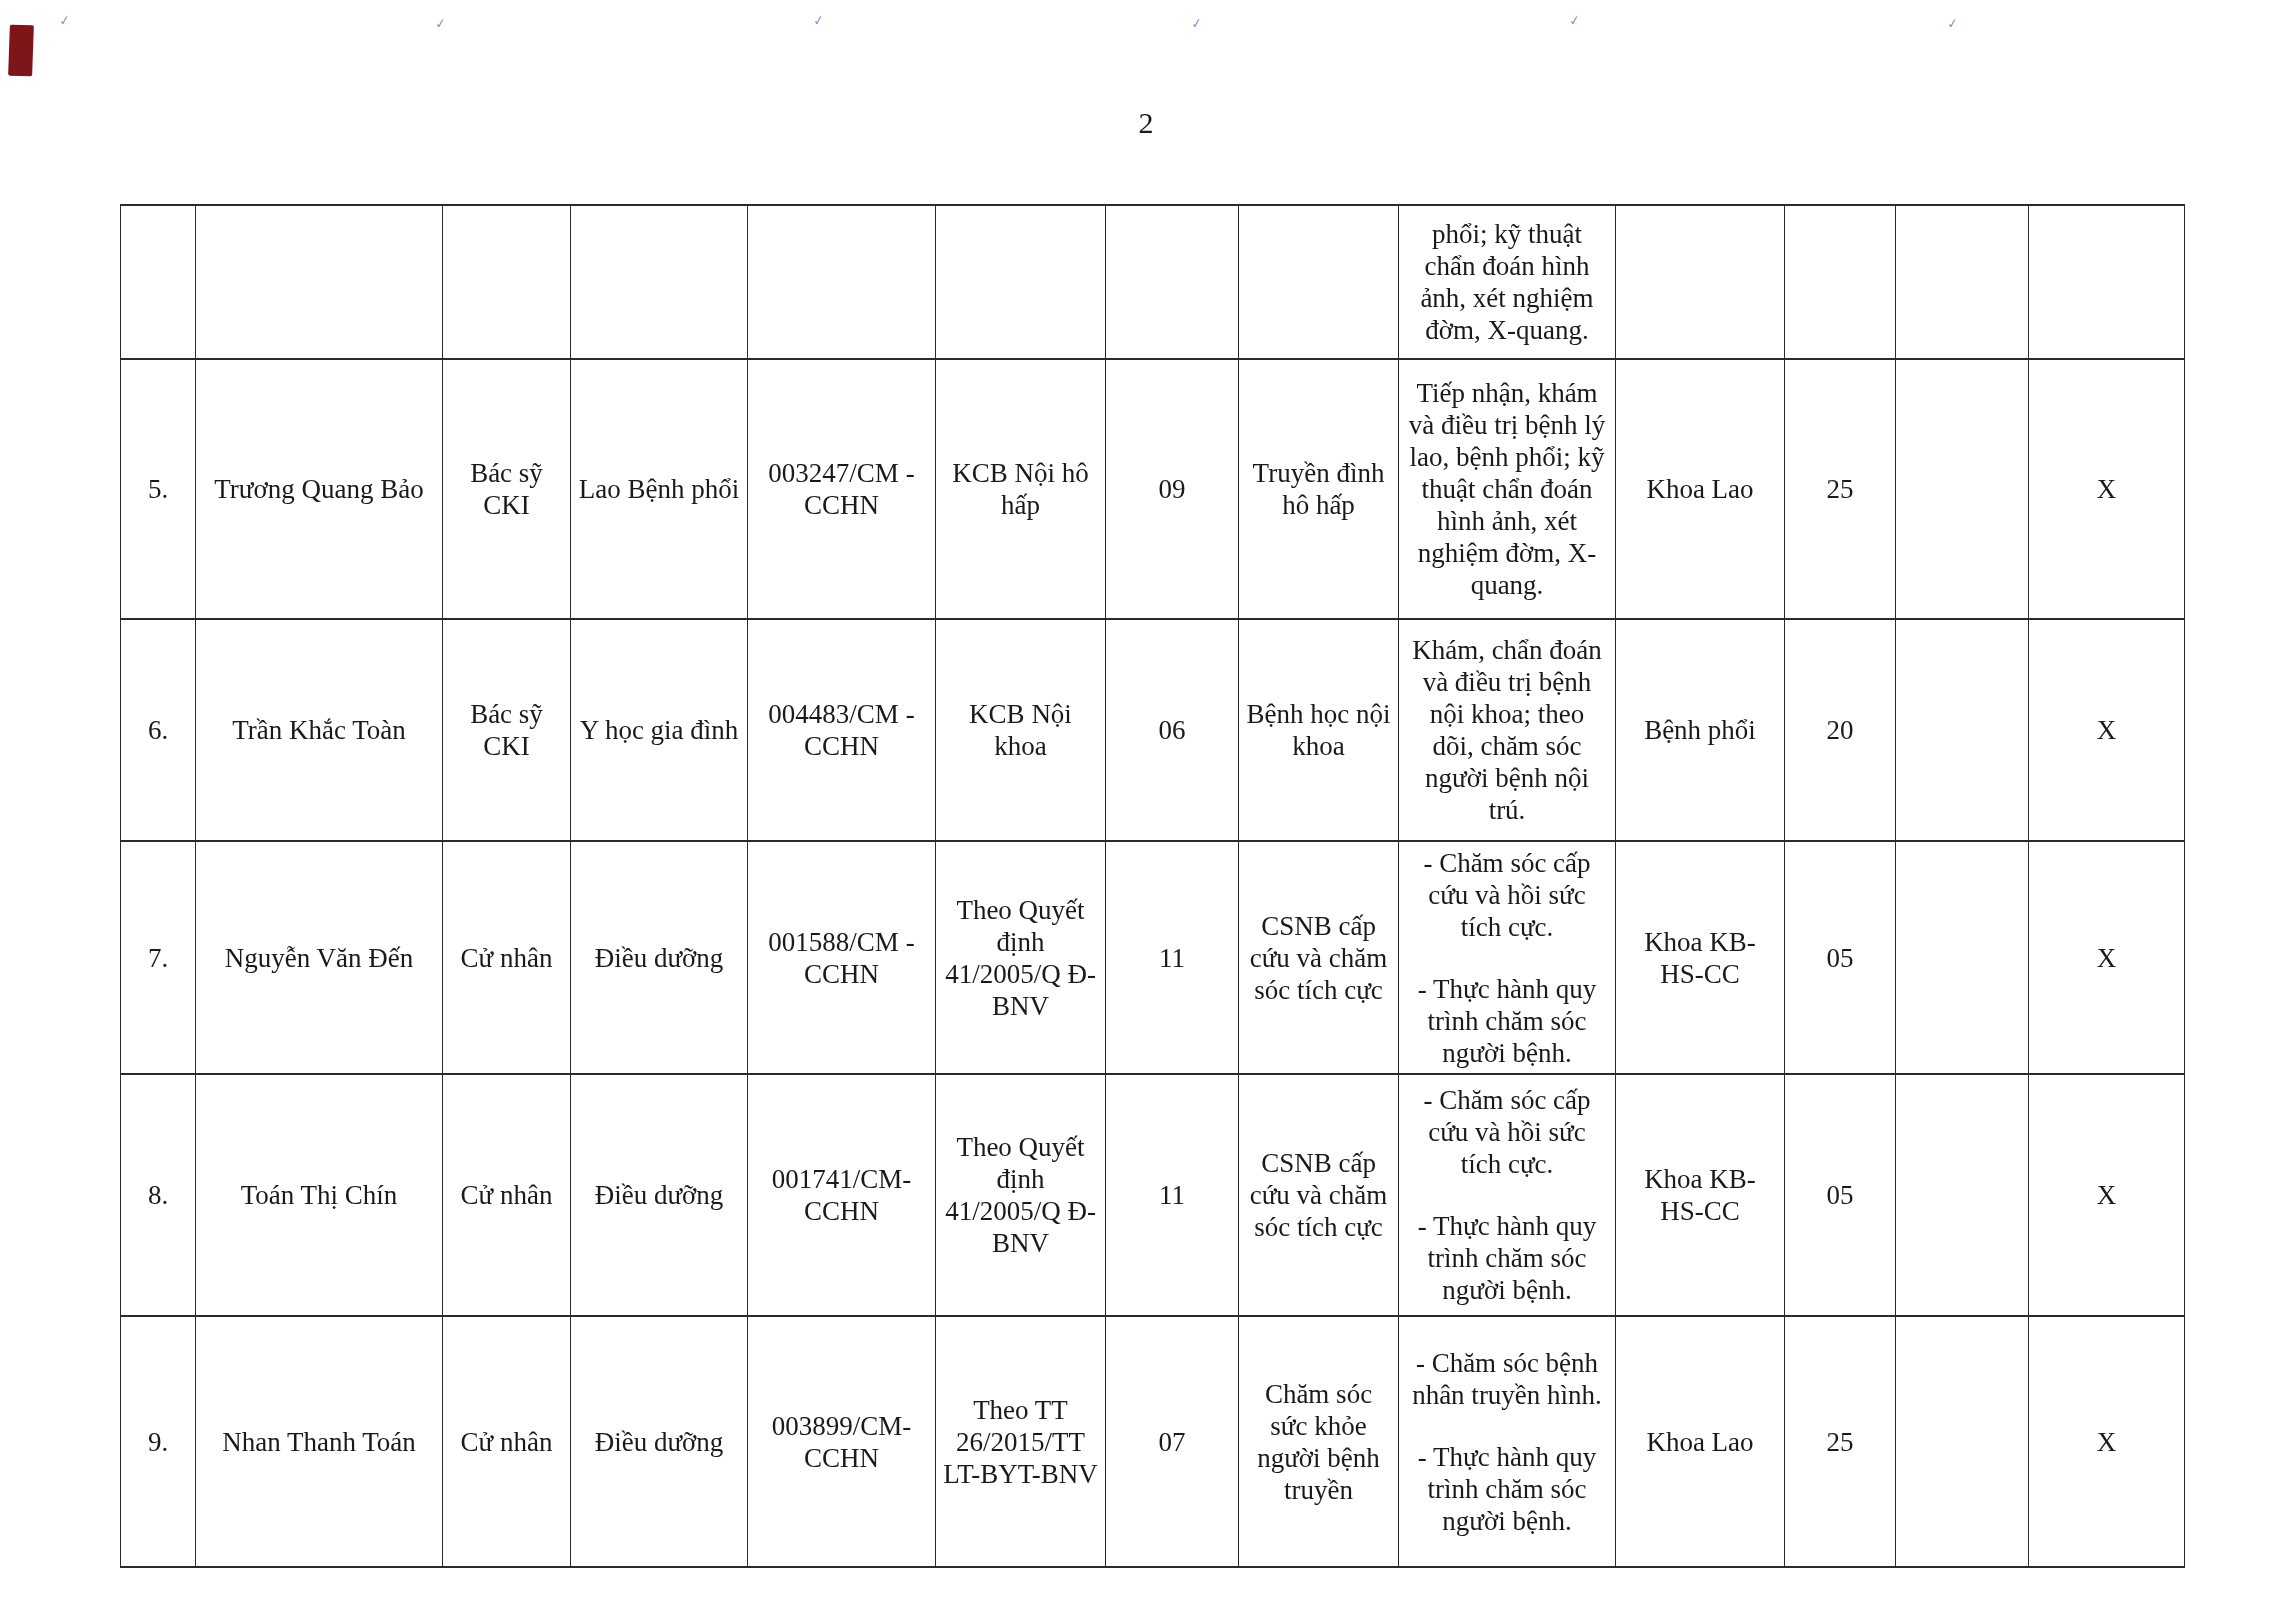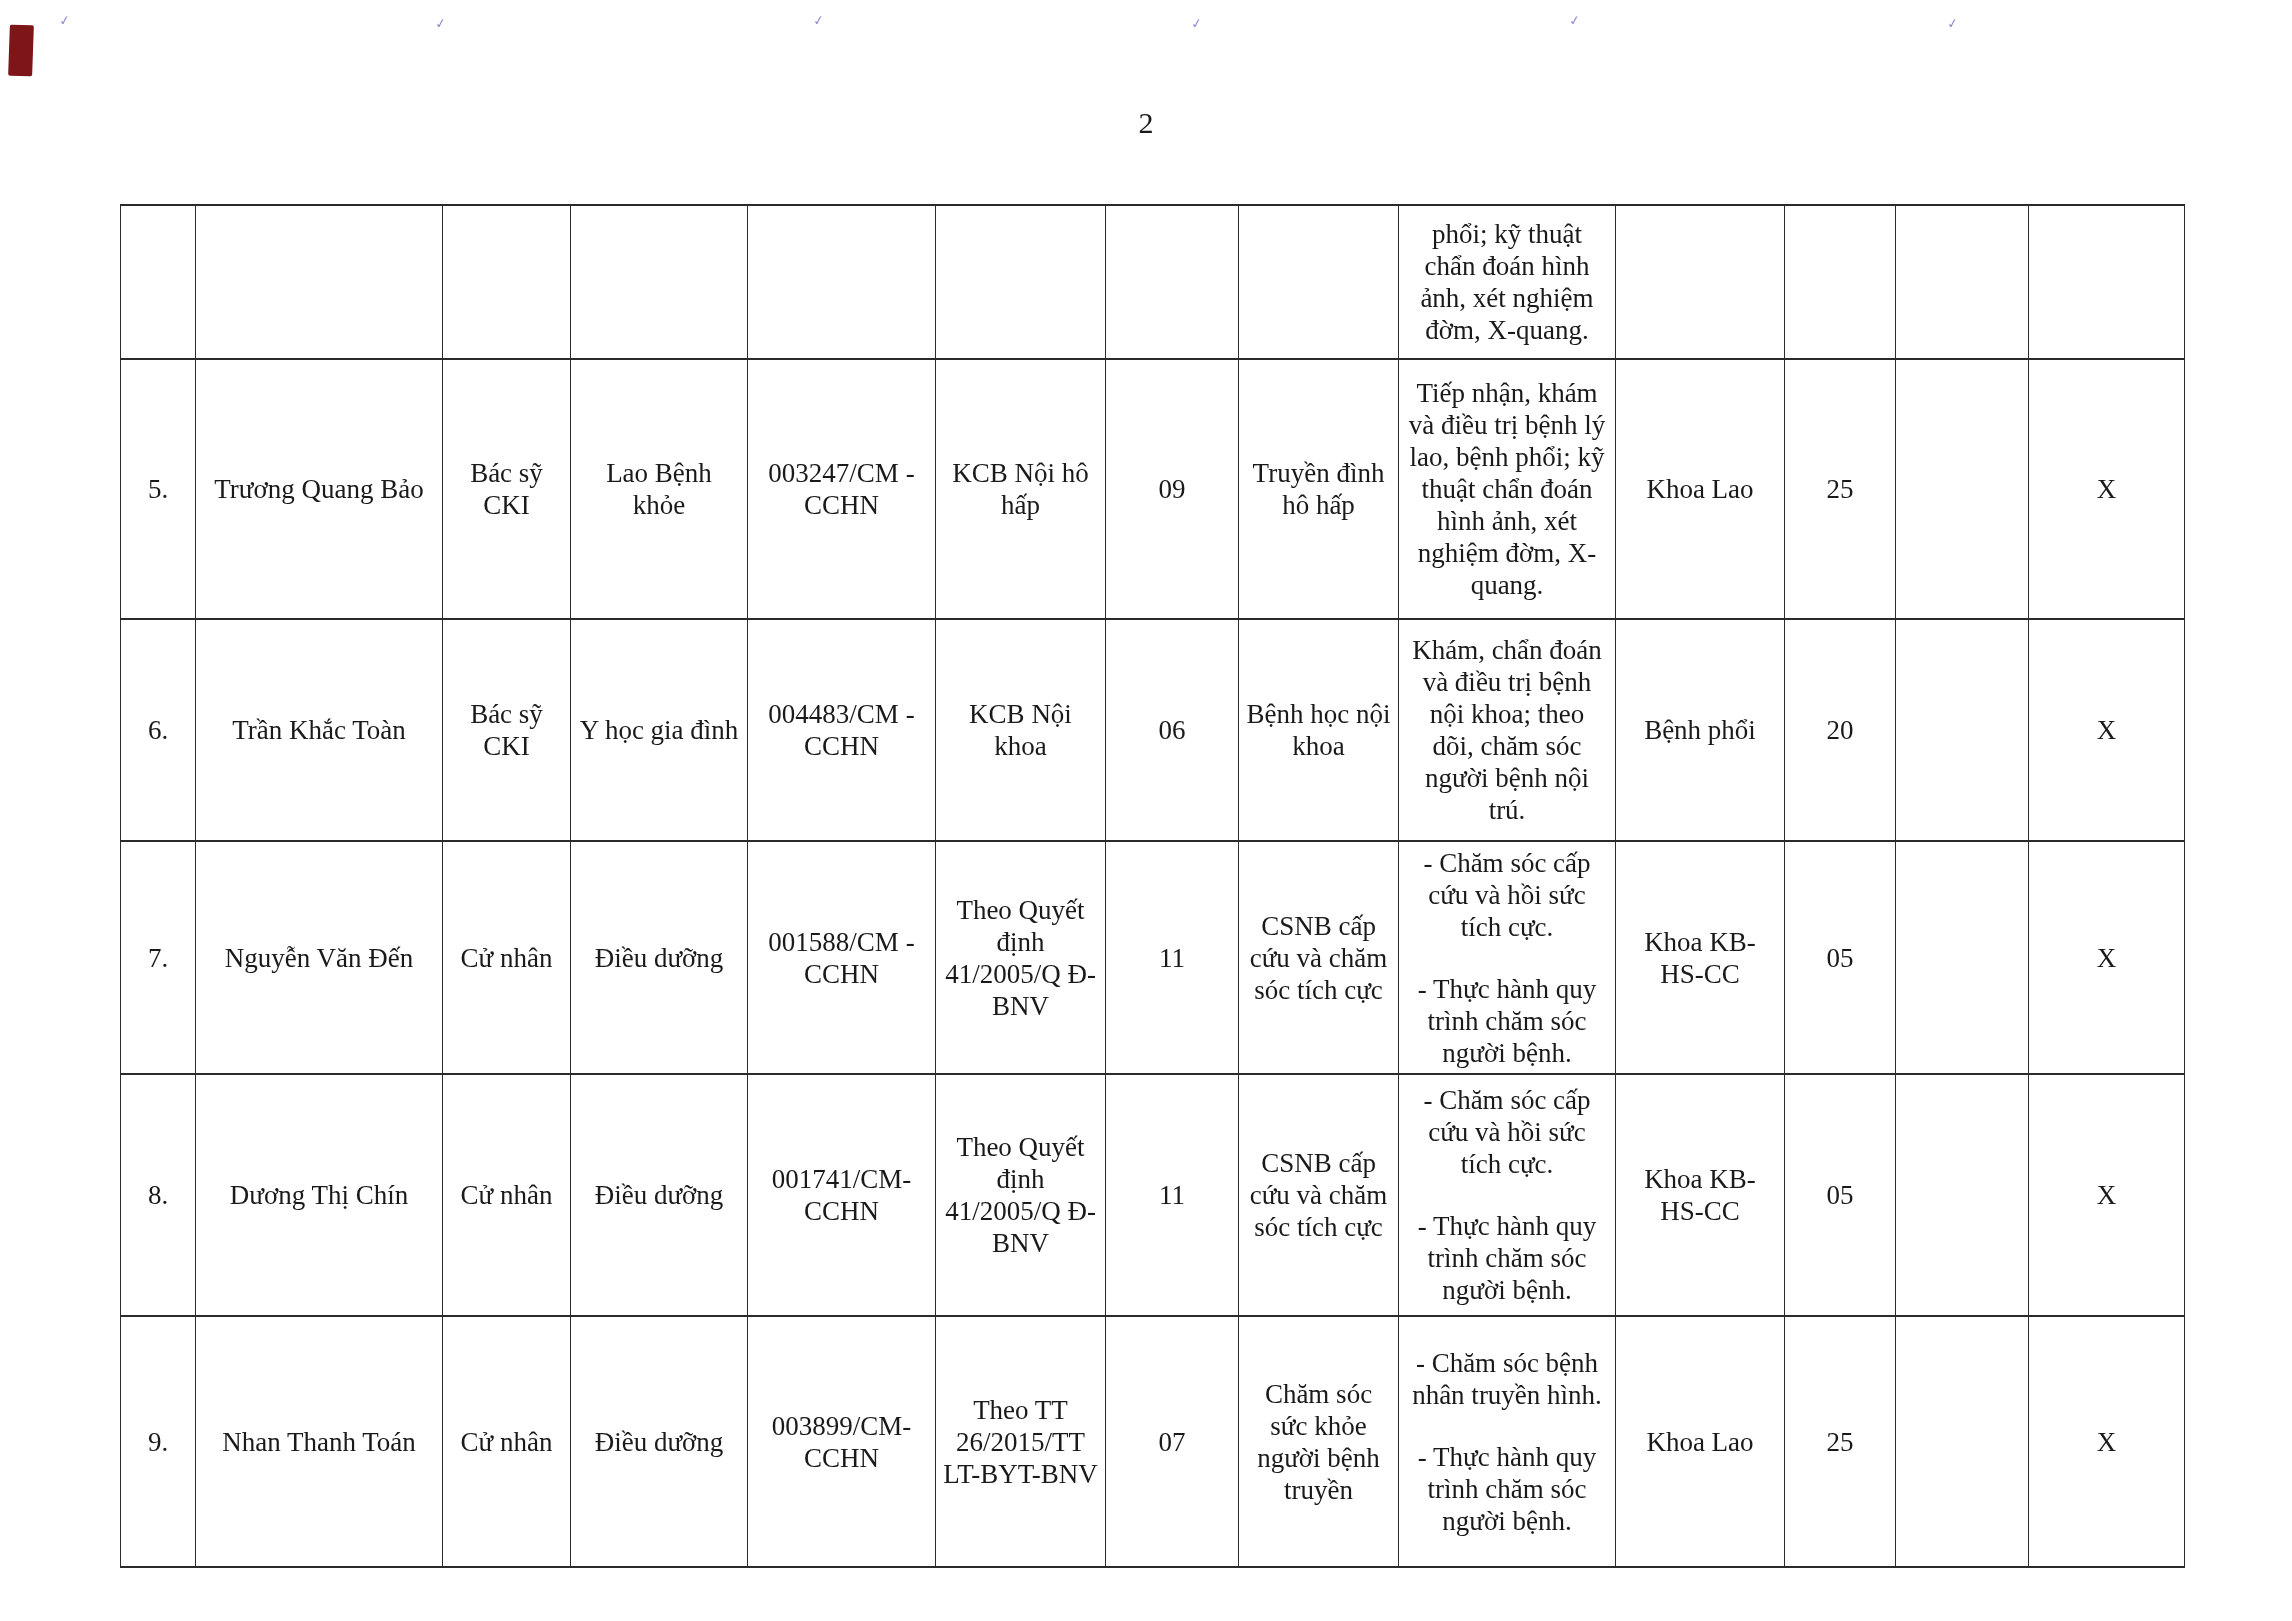--- a/index.html
+++ b/index.html
@@ -130,21 +130,21 @@
     <td></td>
     <td></td>
     <td></td>
     <td></td>
   </tr>
 
   <tr class="r-5">
     <td>5.</td>
     <td>Trương Quang Bảo</td>
     <td>Bác sỹ CKI</td>
-    <td>Lao Bệnh khỏe</td>
+    <td>Lao Bệnh phổi</td>
     <td>003247/CM - CCHN</td>
     <td>KCB Nội hô hấp</td>
     <td>09</td>
     <td>Truyền đình hô hấp</td>
     <td class="tdet">
       <div class="para">Tiếp nhận, khám và điều trị bệnh lý lao, bệnh phổi; kỹ thuật chẩn đoán hình ảnh, xét nghiệm đờm, X-quang.</div>
 
     </td>
     <td>Khoa Lao</td>
     <td>25</td>
@@ -185,21 +185,21 @@
       <div class="para">- Thực hành quy trình chăm sóc người bệnh.</div>
     </td>
     <td>Khoa KB-HS-CC</td>
     <td>05</td>
     <td></td>
     <td class="chk">X</td>
   </tr>
 
   <tr class="r-8">
     <td>8.</td>
-    <td>Dương Thị Chín</td>
+    <td>Toán Thị Chín</td>
     <td>Cử nhân</td>
     <td>Điều dưỡng</td>
     <td>001741/CM-CCHN</td>
     <td>Theo Quyết định 41/2005/Q Đ-BNV</td>
     <td>11</td>
     <td>CSNB cấp cứu và chăm sóc tích cực</td>
     <td class="tdet">
       <div class="para">- Chăm sóc cấp cứu và hồi sức tích cực.</div>
       <div class="para">- Thực hành quy trình chăm sóc người bệnh.</div>
     </td>

